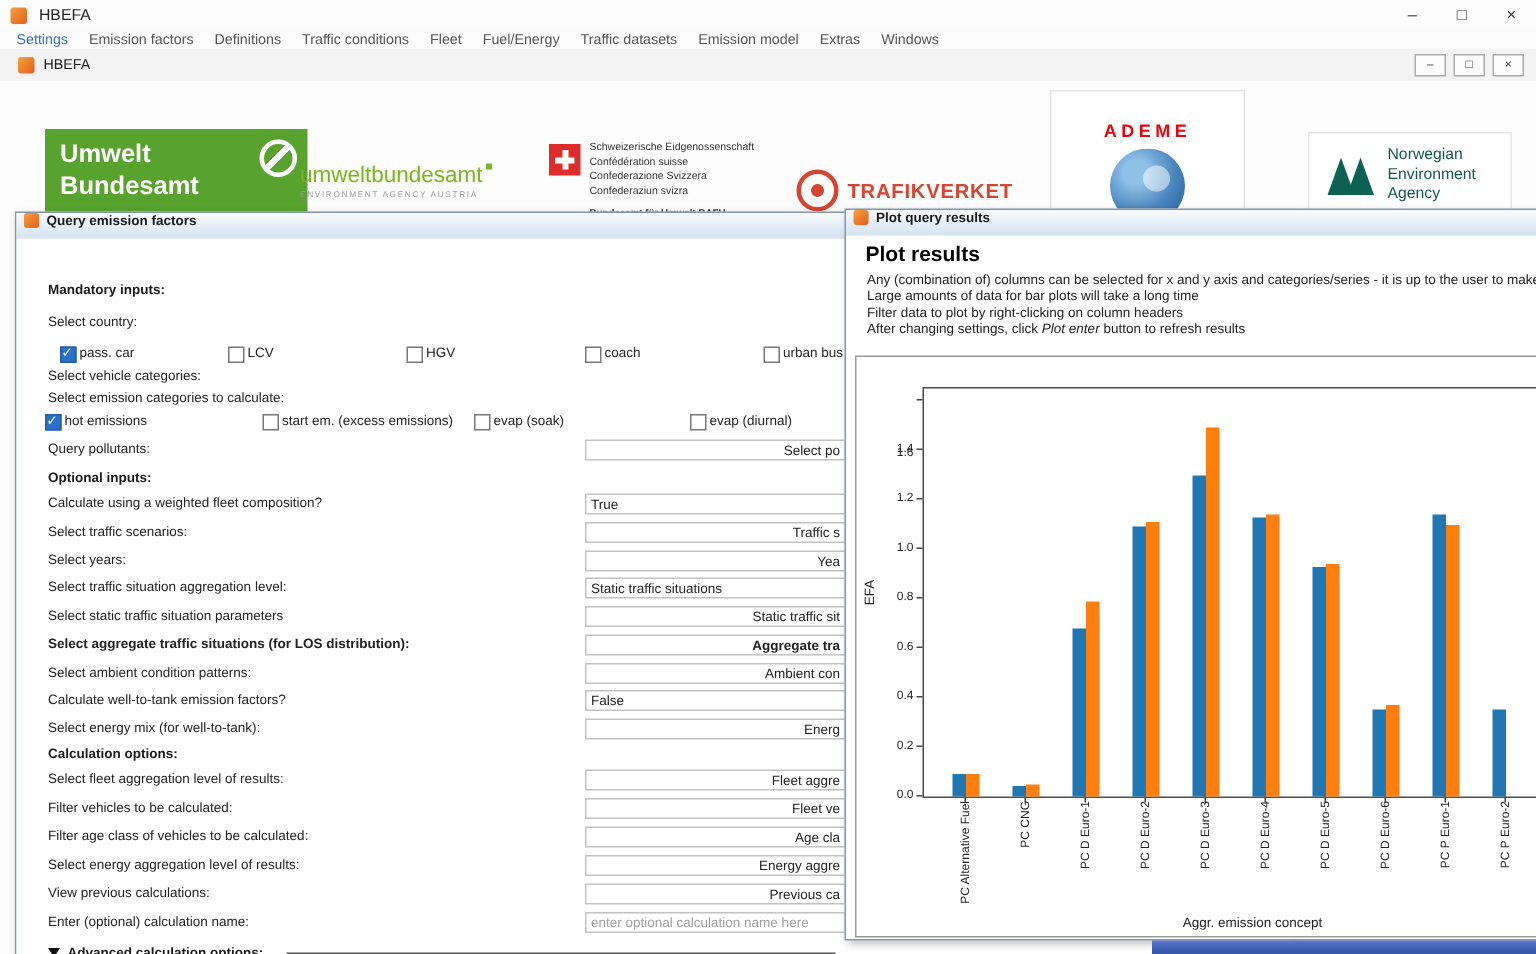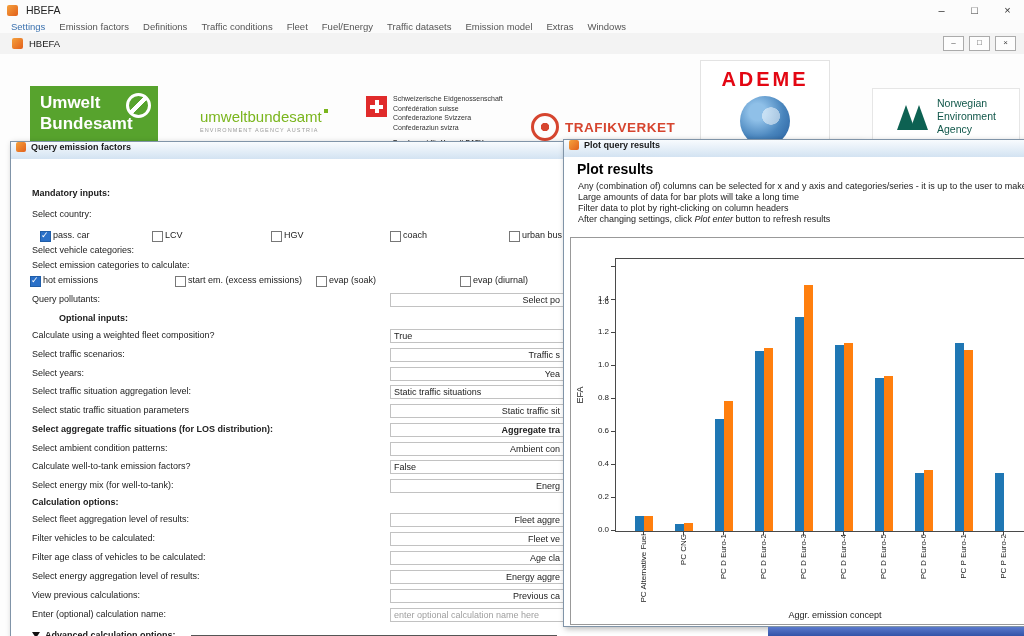--- a/index.html
+++ b/index.html
@@ -23,47 +23,47 @@
             border-bottom:1px solid #e7e7e7;display:flex;align-items:center;}
   .child-icon{width:11px;height:11px;margin:0 6px 0 12px;border-radius:2px;
               background:linear-gradient(135deg,#f5a13d,#e2601c);}
   .child-title{font-size:9.5px;}
   .mdi-controls{margin-left:auto;display:flex;gap:5px;margin-right:8px;}
   .mdi-btn{width:19px;height:13px;border:1px solid #ababab;background:#fdfdfd;font-size:8px;
            line-height:11px;text-align:center;color:#444;}
   .child-content{position:absolute;left:0;top:54px;width:100%;height:582px;background:#fdfdfd;}
 
   
-  .logo-uba-de{position:absolute;left:30px;top:86px;width:128px;height:57px;background:#57a32d;color:#fff;}
+  .logo-uba-de{position:absolute;left:30px;top:86px;width:128px;height:57px;background:#57a32d;color:#fff;padding-left:47px;}
   .logo-uba-de .l1{position:absolute;left:10px;top:7px;font-size:17px;font-weight:bold;}
   .logo-uba-de .l2{position:absolute;left:10px;top:28px;font-size:17px;font-weight:bold;}
   .uba-dot{position:absolute;right:7px;top:7px;width:19px;height:19px;border-radius:50%;
            border:3px solid #fff;background:linear-gradient(135deg,#57a32d 40%,#fff 40% 56%,#57a32d 56%);}
   .logo-uba-at{position:absolute;left:200px;top:108px;}
   .logo-uba-at .name{font-size:15px;color:#7ab51d;}
   .sup-square{display:inline-block;width:4px;height:4px;background:#7ab51d;vertical-align:top;margin-left:2px;margin-top:1px;}
   .logo-uba-at .sub{font-size:5.5px;color:#9a9a9a;letter-spacing:1.1px;margin-top:2px;}
   .logo-swiss{position:absolute;left:366px;top:94px;}
   .swiss-flag{position:absolute;left:0;top:2px;width:21px;height:21px;background:#e02b2b;}
   .swiss-cross-v{position:absolute;left:8.5px;top:4px;width:4px;height:13px;background:#fff;}
   .swiss-cross-h{position:absolute;left:4px;top:8.5px;width:13px;height:4px;background:#fff;}
   .swiss-text{margin-left:27px;font-size:7px;line-height:9.5px;color:#333;white-space:nowrap;}
   .swiss-dept{margin-left:27px;margin-top:7px;font-size:6.5px;font-weight:bold;color:#333;white-space:nowrap;}
   .logo-trafik{position:absolute;left:531px;top:113px;display:flex;align-items:center;gap:6px;}
   .trafik-icon{width:22px;height:22px;border-radius:50%;border:3px solid #d6452f;
                background:radial-gradient(circle,#d6452f 0 4px,transparent 4.5px);}
   .trafik-name{font-size:13.5px;font-weight:bold;color:#d6452f;letter-spacing:.5px;}
   .logo-ademe{position:absolute;left:700px;top:60px;width:128px;height:86px;background:#fff;
               border:1px solid #e3e3e3;text-align:center;}
-  .ademe-name{margin-top:7px;font-size:20px;font-weight:bold;color:#e30713;letter-spacing:3px;}
+  .ademe-name{margin-top:19px;font-size:12px;font-weight:bold;color:#e30713;letter-spacing:3px;}
   .ademe-globe{margin:5px auto 0;width:50px;height:50px;border-radius:50%;
       background:radial-gradient(ellipse at 62% 40%, rgba(255,255,255,.5) 0 20%, rgba(255,255,255,0) 21%),
                  radial-gradient(circle at 35% 32%, #8fc0e8 0 18%, #4985bd 55%, #235a9b 100%);}
   .logo-norway{position:absolute;left:872px;top:88px;width:122px;height:54px;background:#fff;
-               border:1px solid #e6e6e6;display:flex;align-items:center;gap:8px;padding-left:24px;}
+               border:1px solid #e6e6e6;display:flex;align-items:center;gap:8px;padding-left:12px;}
   .norway-text{font-size:10.5px;line-height:13px;color:#11574a;}
 
   
   .window{position:absolute;background:#fff;border:1px solid #8094a8;box-shadow:2px 2px 6px rgba(0,0,0,.28);}
   #query-window{left:10px;top:141px;width:850px;height:495px;}
   #plot-window{left:563px;top:139px;width:470px;height:486px;}
   .wtitle{height:17px;background:linear-gradient(#f8fbfe,#d3e3f2);border-bottom:1px solid #b9cadb;
           display:flex;align-items:flex-start;gap:5px;padding:0 5px;font-weight:bold;}
   .wicon{width:10px;height:10px;border-radius:2px;background:linear-gradient(135deg,#f5a13d,#e2601c);}
   .wtext{font-size:9px;color:#1a1a1a;}
@@ -236,21 +236,21 @@
             <span class="cb-label" style="left: 177px;">start em. (excess emissions)</span>
             <span class="cb" style="left: 305px;"></span>
             <span class="cb-label" style="left: 318px;">evap (soak)</span>
             <span class="cb" style="left: 449px;"></span>
             <span class="cb-label" style="left: 462px;">evap (diurnal)</span>
           </div>
           <div class="frow field" style="height: 19px;">
             <span class="rlabel">Query pollutants:</span>
             <div class="fbox right">Select po</div>
           </div>
-          <div class="frow section" style="height: 17px; margin-left: 27px;">
+          <div class="frow section" style="height: 17px;">
             <span class="sec-label">Optional inputs:</span>
           </div>
           <div class="frow field" style="height: 19px;">
             <span class="rlabel">Calculate using a weighted fleet composition?</span>
             <div class="fbox">True</div>
           </div>
           <div class="frow field" style="height: 19px;">
             <span class="rlabel">Select traffic scenarios:</span>
             <div class="fbox right">Traffic s</div>
           </div>

